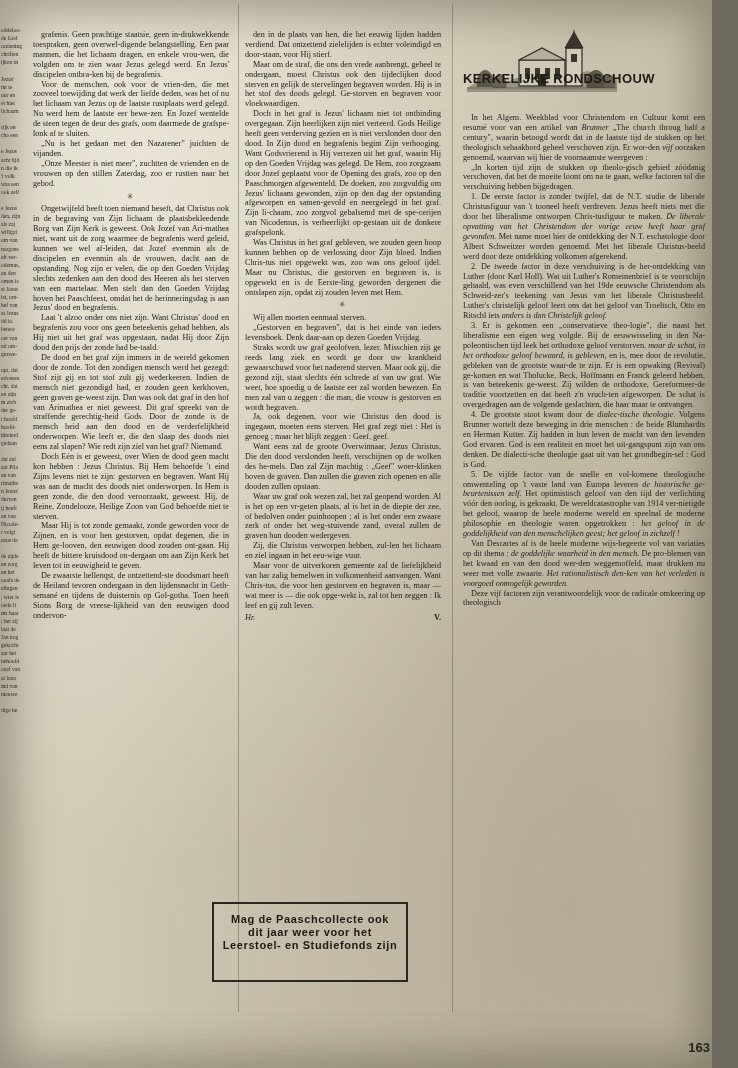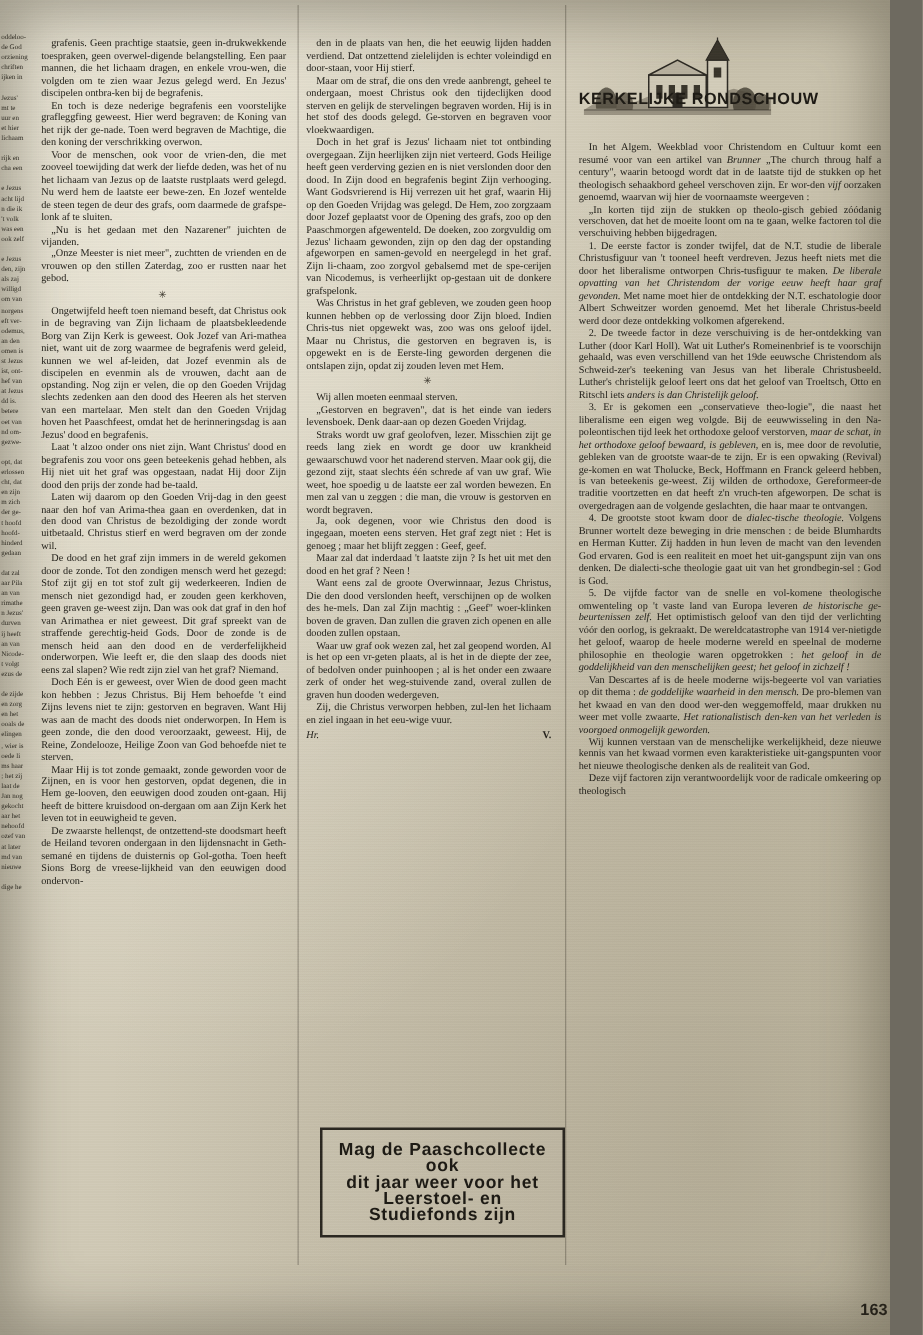--- a/index.html
+++ b/index.html
@@ -155,30 +155,29 @@
   .c3-body em { font-style: italic; }
 
   
   #advert {
     position: absolute;
     left: 212px;
     top: 902px;
     width: 196px;
     border: 2.2px solid #2a2720;
     box-sizing: border-box;
-    padding: 9px 8px 10px 8px;
+    padding: 9px 8px 28px 8px;
     text-align: center;
     font-family: "Liberation Sans", sans-serif;
     font-weight: bold;
-    font-size: 14px;
+    font-size: 11px;
     line-height: 13px;
     letter-spacing: 0.6px;
     color: #1d1a14;
     background: rgba(255,255,255,0.05);
-    margin-left: 44px;
   }
   #advert .ln { display: block; }
 
   #folio {
     position: absolute;
     right: 2px;
     top: 1040px;
     font-family: "Liberation Sans", sans-serif;
     font-weight: bold;
     font-size: 13px;
@@ -281,54 +280,52 @@
     </div>
 
   <div class="vsep" style="left:238px; height:1008px;"></div>
   <div class="vsep" style="left:452px; height:1008px;"></div>
 
   <div id="content">
 
     <div class="col" id="col1">
       <div>
           <p>grafenis. Geen prachtige staatsie, geen in-drukwekkende toespraken, geen overwel-digende belangstelling. Een paar mannen, die het lichaam dragen, en enkele vrou-wen, die volgden om te zien waar Jezus gelegd werd. En Jezus' discipelen ontbra-ken bij de begrafenis.</p>
-          <p>En toch is deze nederige begrafenis een voorstelijke grafleggfing geweest. Hier werd begraven: de Koning van het rijk der ge-nade. Toen werd begraven de Machtige, die den koning der verschrikking overwon.</p>
           <p>Voor de menschen, ook voor de vrien-den, die met zooveel toewijding dat werk der liefde deden, was het of nu het lichaam van Jezus op de laatste rustplaats werd gelegd. Nu werd hem de laatste eer bewe-zen. En Jozef wentelde de steen tegen de deur des grafs, oom daarmede de grafspe-lonk af te sluiten.</p>
           <p>„Nu is het gedaan met den Nazarener" juichten de vijanden.</p>
           <p>„Onze Meester is niet meer", zuchtten de vrienden en de vrouwen op den stillen Zaterdag, zoo er rustten naar het gebod.</p>
         </div>
       <div class="dingbat">✳</div>
       <div>
           <p>Ongetwijfeld heeft toen niemand beseft, dat Christus ook in de begraving van Zijn lichaam de plaatsbekleedende Borg van Zijn Kerk is geweest. Ook Jozef van Ari-mathea niet, want uit de zorg waarmee de begrafenis werd geleid, kunnen we wel af-leiden, dat Jozef evenmin als de discipelen en evenmin als de vrouwen, dacht aan de opstanding. Nog zijn er velen, die op den Goeden Vrijdag slechts zedenken aan den dood des Heeren als het sterven van een martelaar. Men stelt dan den Goeden Vrijdag hoven het Paaschfeest, omdat het de herinneringsdag is aan Jezus' dood en begrafenis.</p>
           <p>Laat 't alzoo onder ons niet zijn. Want Christus' dood en begrafenis zou voor ons geen beteekenis gehad hebben, als Hij niet uit het graf was opgestaan, nadat Hij door Zijn dood den prijs der zonde had be-taald.</p>
-          <p>Laten wij daarom op den Goeden Vrij-dag in den geest naar den hof van Arima-thea gaan en overdenken, dat in den dood van Christus de bezoldiging der zonde wordt uitbetaald. Christus stierf en werd begraven om der zonde wil.</p>
           <p>De dood en het graf zijn immers in de wereld gekomen door de zonde. Tot den zondigen mensch werd het gezegd: Stof zijt gij en tot stof zult gij wederkeeren. Indien de mensch niet gezondigd had, er zouden geen kerkhoven, geen graven ge-weest zijn. Dan was ook dat graf in den hof van Arimathea er niet geweest. Dit graf spreekt van de straffende gerechtig-heid Gods. Door de zonde is de mensch heid aan den dood en de verderfelijkheid onderworpen. Wie leeft er, die den slaap des doods niet eens zal slapen? Wie redt zijn ziel van het graf? Niemand.</p>
           <p>Doch Eén is er geweest, over Wien de dood geen macht kon hebben : Jezus Christus. Bij Hem behoefde 't eind Zijns levens niet te zijn: gestorven en begraven. Want Hij was aan de macht des doods niet onderworpen. In Hem is geen zonde, die den dood veroorzaakt, geweest. Hij, de Reine, Zondelooze, Heilige Zoon van God behoefde niet te sterven.</p>
           <p>Maar Hij is tot zonde gemaakt, zonde geworden voor de Zijnen, en is voor hen gestorven, opdat degenen, die in Hem ge-looven, den eeuwigen dood zouden ont-gaan. Hij heeft de bittere kruisdood on-dergaan om aan Zijn Kerk het leven tot in eeuwigheid te geven.</p>
           <p>De zwaarste hellenqst, de ontzettend-ste doodsmart heeft de Heiland tevoren ondergaan in den lijdensnacht in Geth-semané en tijdens de duisternis op Gol-gotha. Toen heeft Sions Borg de vreese-lijkheid van den eeuwigen dood ondervon-</p>
         </div>
     </div>
 
     <div class="col" id="col2">
       <div>
           <p>den in de plaats van hen, die het eeuwig lijden hadden verdiend. Dat ontzettend zielelijden is echter voleindigd en door-staan, voor Hij stierf.</p>
           <p>Maar om de straf, die ons den vrede aanbrengt, geheel te ondergaan, moest Christus ook den tijdeclijken dood sterven en gelijk de stervelingen begraven worden. Hij is in het stof des doods gelegd. Ge-storven en begraven voor vloekwaardigen.</p>
           <p>Doch in het graf is Jezus' lichaam niet tot ontbinding overgegaan. Zijn heerlijken zijn niet verteerd. Gods Heilige heeft geen verderving gezien en is niet verslonden door den dood. In Zijn dood en begrafenis begint Zijn verhooging. Want Godsvrierend is Hij verrezen uit het graf, waarin Hij op den Goeden Vrijdag was gelegd. De Hem, zoo zorgzaam door Jozef geplaatst voor de Opening des grafs, zoo op den Paaschmorgen afgewenteld. De doeken, zoo zorgvuldig om Jezus' lichaam gewonden, zijn op den dag der opstanding afgeworpen en samen-gevold en neergelegd in het graf. Zijn li-chaam, zoo zorgvol gebalsemd met de spe-cerijen van Nicodemus, is verheerlijkt op-gestaan uit de donkere grafspelonk.</p>
           <p>Was Christus in het graf gebleven, we zouden geen hoop kunnen hebben op de verlossing door Zijn bloed. Indien Chris-tus niet opgewekt was, zoo was ons geloof ijdel. Maar nu Christus, die gestorven en begraven is, is opgewekt en is de Eerste-ling geworden dergenen die ontslapen zijn, opdat zij zouden leven met Hem.</p>
         </div>
       <div class="dingbat">✳</div>
       <div>
           <p>Wij allen moeten eenmaal sterven.</p>
           <p>„Gestorven en begraven", dat is het einde van ieders levensboek. Denk daar-aan op dezen Goeden Vrijdag.</p>
           <p>Straks wordt uw graf geolofven, lezer. Misschien zijt ge reeds lang ziek en wordt ge door uw krankheid gewaarschuwd voor het naderend sterven. Maar ook gij, die gezond zijt, staat slechts één schrede af van uw graf. Wie weet, hoe spoedig u de laatste eer zal worden bewezen. En men zal van u zeggen : die man, die vrouw is gestorven en wordt begraven.</p>
           <p>Ja, ook degenen, voor wie Christus den dood is ingegaan, moeten eens sterven. Het graf zegt niet : Het is genoeg ; maar het blijft zeggen : Geef, geef.</p>
-          <p>Maar zal dat inderdaad 't laatste zijn ? Is het uit met den dood en het graf ? Neen !</p>
           <p>Want eens zal de groote Overwinnaar, Jezus Christus, Die den dood verslonden heeft, verschijnen op de wolken des he-mels. Dan zal Zijn machtig : „Geef" woer-klinken boven de graven. Dan zullen die graven zich openen en alle dooden zullen opstaan.</p>
           <p>Waar uw graf ook wezen zal, het zal geopend worden. Al is het op een vr-geten plaats, al is het in de diepte der zee, of bedolven onder puinhoopen ; al is het onder een zwaare zerk of onder het weg-stuivende zand, overal zullen de graven hun dooden wedergeven.</p>
           <p>Zij, die Christus verworpen hebben, zul-len het lichaam en ziel ingaan in het eeu-wige vuur.</p>
+          <p>Maar voor de uitverkoren gemeente zal de liefelijkheid van har zalig bemelwen in volkomenheid aanvangen. Want Chris-tus, die voor hen gestorven en begraven is, maar — wat meer is — die ook opge-wekt is, zal tot hen zeggen : Ik leef en gij zult leven.</p>
         </div>
       <div class="sig">
         <span class="sig-right">V.</span>
         <span>Hr.</span>
       </div>
     </div>
 
     <div class="col" id="col3">
 
       <div id="masthead">
@@ -368,21 +365,20 @@
 
       <div class="c3-body">
           <p>In het Algem. Weekblad voor Christendom en Cultuur komt een resumé voor van een artikel van <em>Brunner</em> „The church throug half a century", waarin betoogd wordt dat in de laatste tijd de stukken op het theologisch sehaakbord geheel verschoven zijn. Er wor-den <em>vijf</em> oorzaken genoemd, waarvan wij hier de voornaamste weergeven :</p>
           <p>„In korten tijd zijn de stukken op theolo-gisch gebied zóódanig verschoven, dat het de moeite loont om na te gaan, welke factoren tol die verschuiving hebben bijgedragen.</p>
           <p>1. De eerste factor is zonder twijfel, dat de N.T. studie de liberale Christusfiguur van 't tooneel heeft verdreven. Jezus heeft niets met die door het liberalisme ontworpen Chris-tusfiguur te maken. <em>De liberale opvatting van het Christendom der vorige eeuw heeft haar graf gevonden.</em> Met name moet hier de ontdekking der N.T. eschatologie door Albert Schweitzer worden genoemd. Met het liberale Christus-beeld werd door deze ontdekking volkomen afgerekend.</p>
           <p>2. De tweede factor in deze verschuiving is de her-ontdekking van Luther (door Karl Holl). Wat uit Luther's Romeinenbrief is te voorschijn gehaald, was even verschillend van het 19de eeuwsche Christendom als Schweid-zer's teekening van Jesus van het liberale Christusbeeld. Luther's christelijk geloof leert ons dat het geloof van Troeltsch, Otto en Ritschl iets <em>anders is dan Christelijk geloof.</em></p>
           <p>3. Er is gekomen een „conservatieve theo-logie", die naast het liberalisme een eigen weg volgde. Bij de eeuwwisseling in den Na-poleontischen tijd leek het orthodoxe geloof verstorven, <em>maar de schat, in het orthodoxe geloof bewaard, is gebleven,</em> en is, mee door de revolutie, gebleken van de grootste waar-de te zijn. Er is een opwaking (Revival) ge-komen en wat Tholucke, Beck, Hoffmann en Franck geleerd hebben, is van beteekenis ge-weest. Zij wilden de orthodoxe, Gereformeer-de traditie voortzetten en dat heeft z'n vruch-ten afgeworpen. De schat is overgedragen aan de volgende geslachten, die haar maar te ontvangen.</p>
           <p>4. De grootste stoot kwam door de <em>dialec-tische theologie.</em> Volgens Brunner wortelt deze beweging in drie menschen : de beide Blumhardts en Herman Kutter. Zij hadden in hun leven de macht van den levenden God ervaren. God is een realiteit en moet het uit-gangspunt zijn van ons denken. De dialecti-sche theologie gaat uit van het grondbegin-sel : God is God.</p>
           <p>5. De vijfde factor van de snelle en vol-komene theologische omwenteling op 't vaste land van Europa leveren <em>de historische ge-beurtenissen zelf.</em> Het optimistisch geloof van den tijd der verlichting vóór den oorlog, is gekraakt. De wereldcatastrophe van 1914 ver-nietigde het geloof, waarop de heele moderne wereld en speelnal de moderne philosophie en theologie waren opgetrokken : <em>het geloof in de goddelijkheid van den menschelijken geest; het geloof in zichzelf !</em></p>
           <p>Van Descartes af is de heele moderne wijs-begeerte vol van variaties op dit thema : <em>de goddelijke waarheid in den mensch.</em> De pro-blemen van het kwaad en van den dood wer-den weggemoffeld, maar drukken nu weer met volle zwaarte. <em>Het rationalistisch den-ken van het verleden is voorgoed onmogelijk geworden.</em></p>
-          <p>Wij kunnen verstaan van de menschelijke werkelijkheid, deze nieuwe kennis van het kwaad vormen even karakteristieke uit-gangspunten voor het nieuwe theologische denken als de realiteit van God.</p>
           <p>Deze vijf factoren zijn verantwoordelijk voor de radicale omkeering op theologisch</p>
         </div>
     </div>
 
   </div>
 
   <div id="advert">
     <span class="ln">Mag de Paaschcollecte ook</span>
     <span class="ln">dit jaar weer voor het</span>
     <span class="ln">Leerstoel- en Studiefonds zijn</span>

